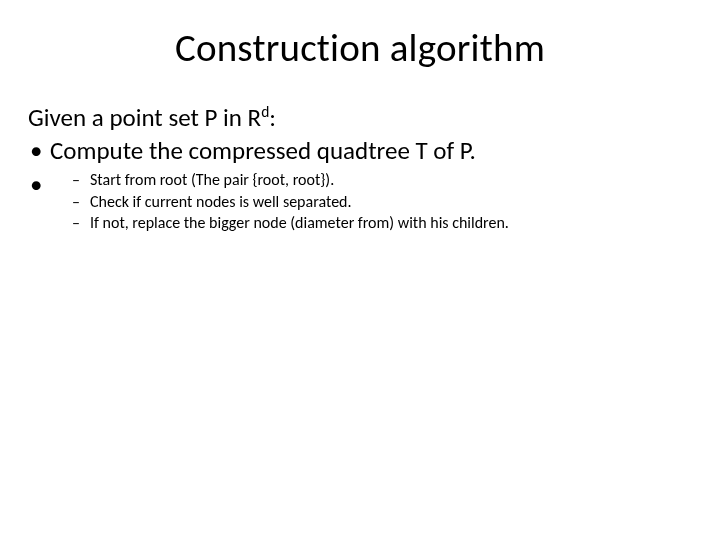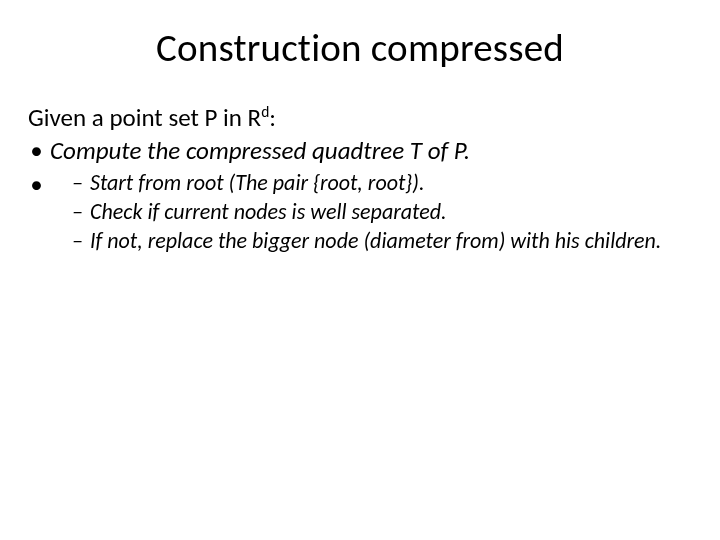--- a/index.html
+++ b/index.html
@@ -30,40 +30,39 @@
     line-height: 1.22;
     margin-top: 32px;
   }
   .intro {
     margin: 0 0 2px 0;
   }
   ul.level1 {
     list-style: none;
     padding: 0;
     margin: 0;
-    font-style: italic;
   }
   ul.level1 > li {
     position: relative;
     padding-left: 22px;
     margin: 0 0 2px 0;
   }
   ul.level1 > li::before {
     content: "•";
     position: absolute;
     left: 2px;
     top: 0;
     font-size: 25px;
     line-height: 1.22;
   }
   ul.level2 {
     list-style: none;
     padding: 0;
     margin: 4px 0 0 22px;
-    font-size: 22px;
+    font-size: 16px;
     line-height: 1.22;
   }
   ul.level2 > li {
     position: relative;
     padding-left: 18px;
     margin: 0 0 2px 0;
   }
   ul.level2 > li::before {
     content: "–";
     position: absolute;
@@ -74,21 +73,21 @@
     font-size: 0.62em;
     vertical-align: super;
     line-height: 0;
   }
 </style>
 </head>
 <body>
 
 <div class="slide">
 
-  <h1 class="title">Construction compressed</h1>
+  <h1 class="title">Construction algorithm</h1>
 
   <div class="body">
 
     <p class="intro">
       <span>Given a point set P in R</span><span class="sup">d</span><span>:</span>
     </p>
 
     <ul class="level1">
       <li>
         <span>Compute the compressed quadtree T of P.</span>

